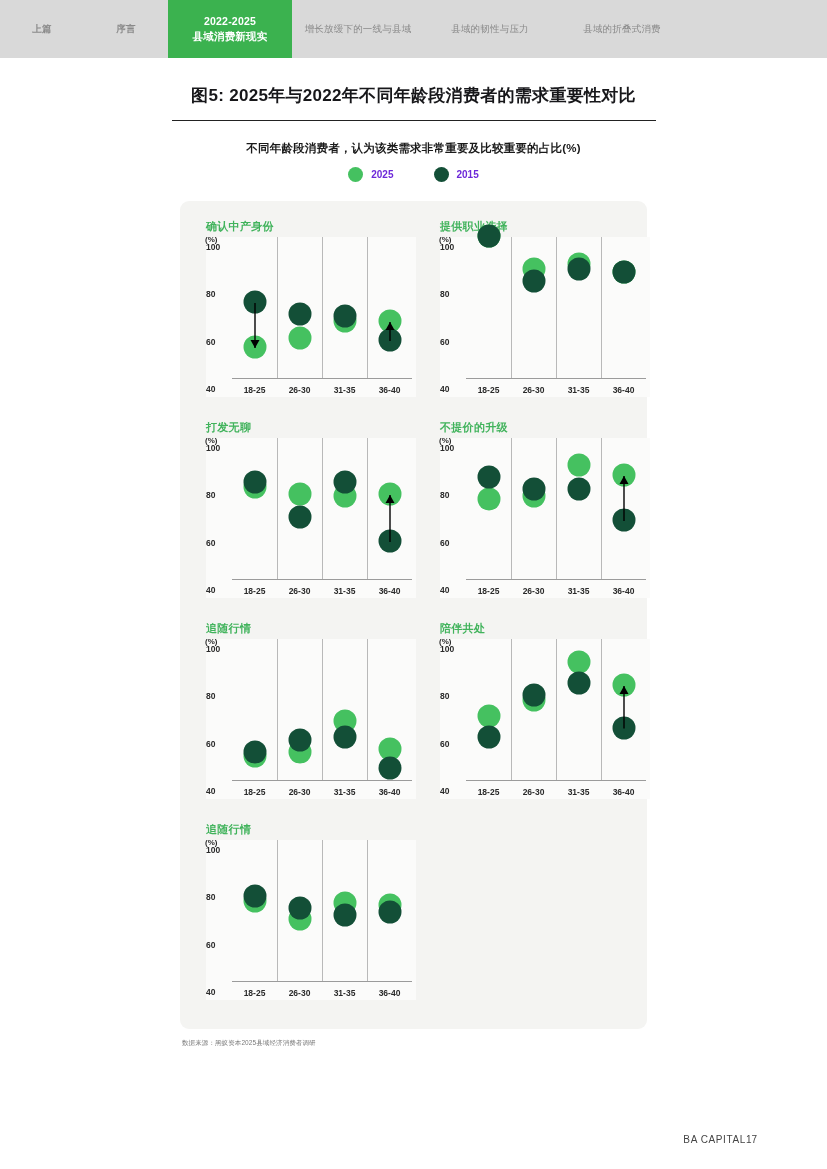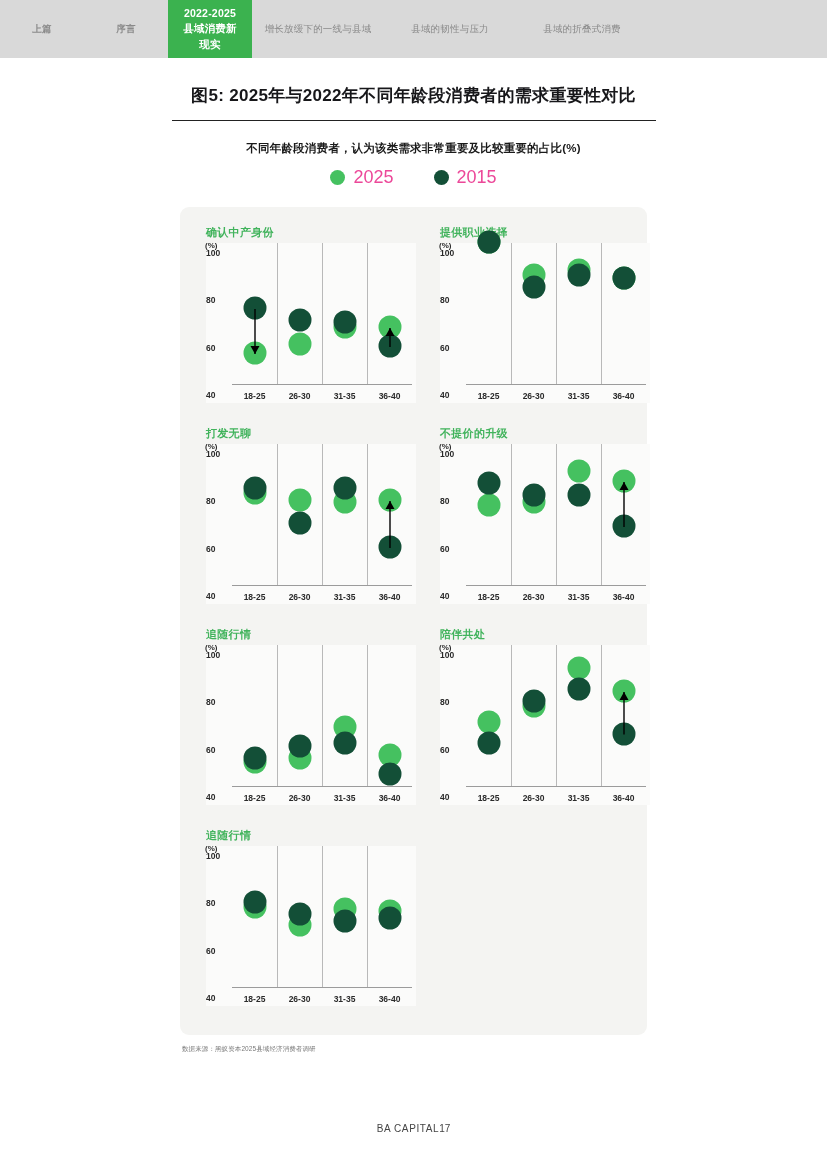--- a/index.html
+++ b/index.html
@@ -21,21 +21,21 @@
     display: flex; align-items: center; justify-content: center;
     text-align: center;
     color: #8a8a8a;
     font-size: 9.5px;
     line-height: 1.45;
     padding: 0 10px;
     white-space: pre-line;
     letter-spacing: .2px;
   }
   .nav-item.w-sm { width: 84px; font-weight: bold; }
-  .nav-item.w-active { width: 84px; }
+  .nav-item.w-active { width: 124px; }
   .nav-item.w-lg { width: 136px; }
   .nav-item.w-md { width: 132px; }
   .nav-item.active {
     background: #3bb24f;
     color: #ffffff;
     font-weight: bold;
     font-size: 10.5px;
   }
 
   
@@ -64,21 +64,21 @@
     letter-spacing: .2px;
   }
 
   .legend {
     margin-top: 11px;
     display: flex; justify-content: center; align-items: center;
     gap: 40px;
   }
   .legend-item { display: flex; align-items: center; gap: 8px; }
   .legend-dot { width: 15px; height: 15px; border-radius: 50%; display:block; }
-  .legend-label { font-size: 18px; font-weight: normal; color: #ec4899; }
+  .legend-label { font-size: 10px; font-weight: bold; color: #6d28d9; }
 
   
   .card {
     position: relative;
     width: 467px;
     margin: 19px auto 0 auto;
     background: #f4f4f2;
     border-radius: 9px;
     padding: 10px 8px 14px 8px;
     display: grid;
@@ -141,22 +141,22 @@
   .notes {
     width: 467px;
     margin: 10px auto 0 auto;
     padding-left: 2px;
   }
   .note-1 { font-size: 7.5px; color: #4a4a4a; letter-spacing: .1px; }
   .note-2 { font-size: 6.5px; color: #7a7a7a; margin-top: 4px; letter-spacing: .1px; }
 
   
   .footer {
-    position: absolute; left: 0; right: 0; bottom: 35px;
-    display: flex; align-items: center; justify-content: center;
+    position: absolute; left: 0; right: 0; bottom: 24px;
+    display: flex; align-items: center; justify-content: flex-end;
     padding: 0 70px;
     margin-top: 44px;
   }
   .brand { font-size: 10px; color: #444; letter-spacing: .6px; }
   .pageno { font-size: 10px; color: #444; }
 </style>
 </head>
 <body>
 
 <div class="topnav" id="topnav">

